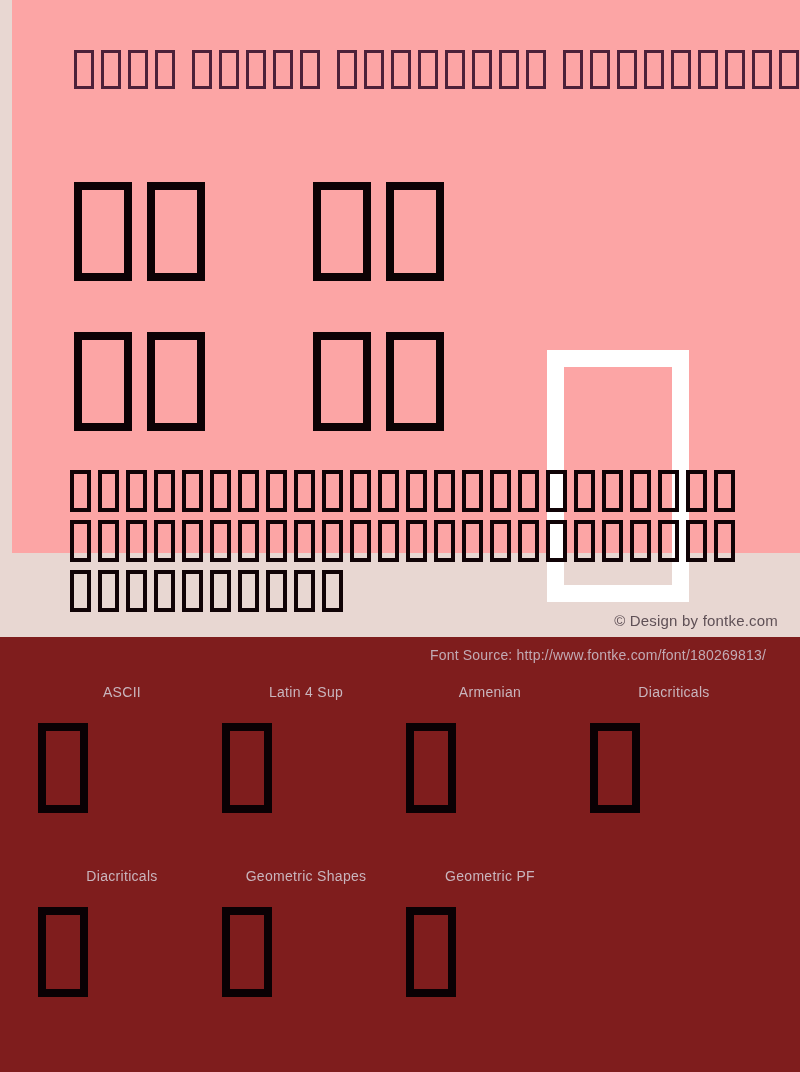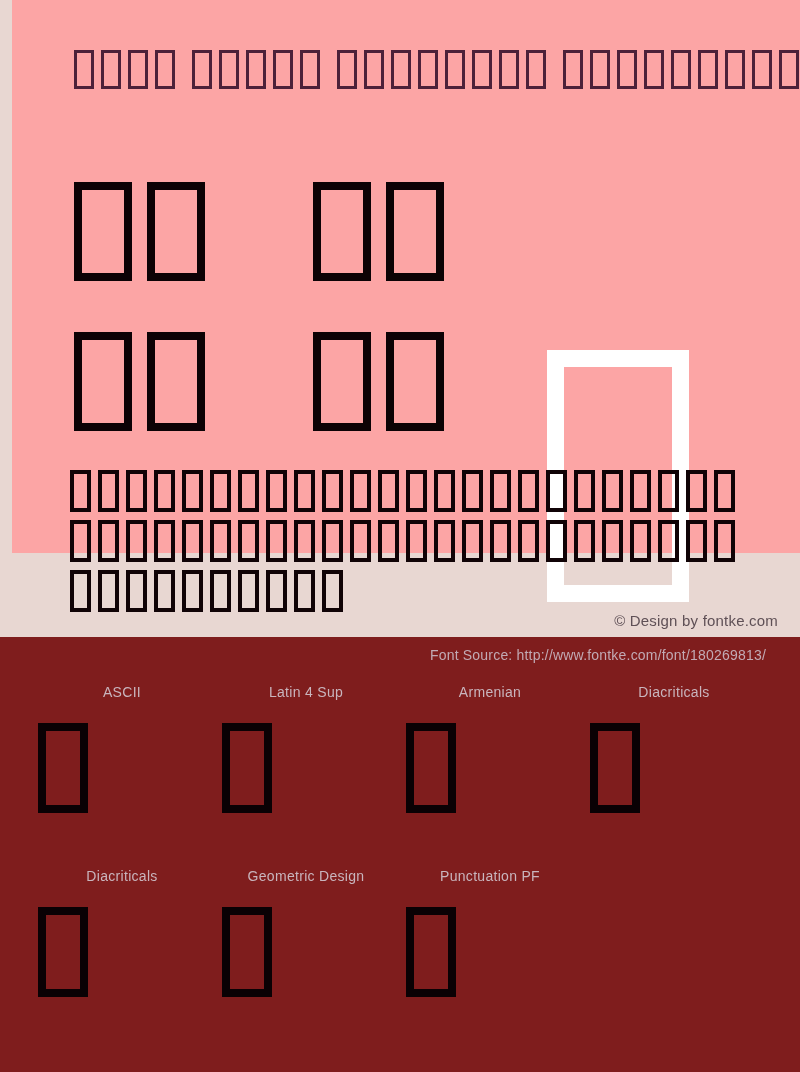--- a/index.html
+++ b/index.html
@@ -289,21 +289,21 @@
         <div class="block-label">Diacriticals</div>
         <div class="tofu-block"></div>
       </div>
     </div>
   <div id="block-row-2" class="block-grid">
       <div class="block-cell">
         <div class="block-label">Diacriticals</div>
         <div class="tofu-block"></div>
       </div>
       <div class="block-cell">
-        <div class="block-label">Geometric Design</div>
-        <div class="tofu-block"></div>
-      </div>
-      <div class="block-cell">
-        <div class="block-label">Punctuation PF</div>
+        <div class="block-label">Geometric Shapes</div>
+        <div class="tofu-block"></div>
+      </div>
+      <div class="block-cell">
+        <div class="block-label">Geometric PF</div>
         <div class="tofu-block"></div>
       </div>
     </div>
 </div>
 
 </body></html>

